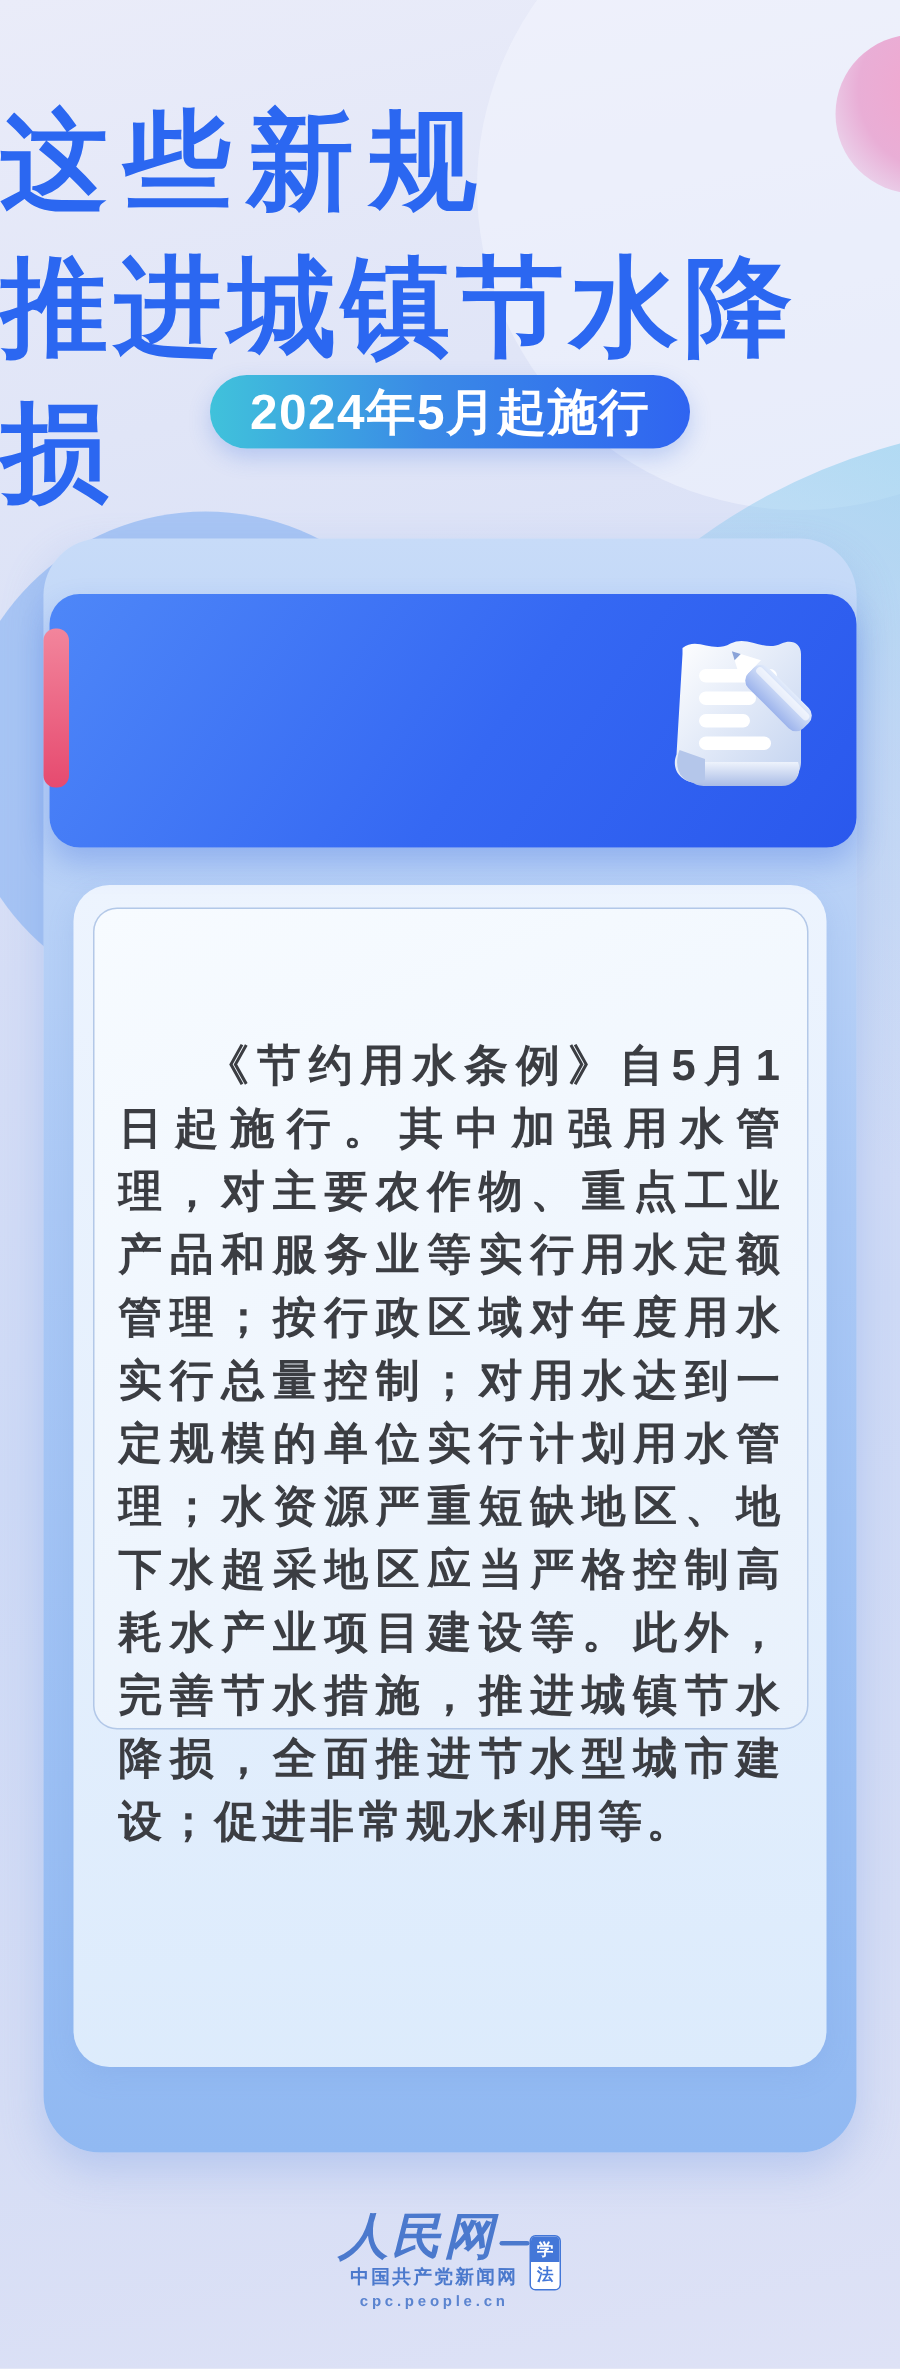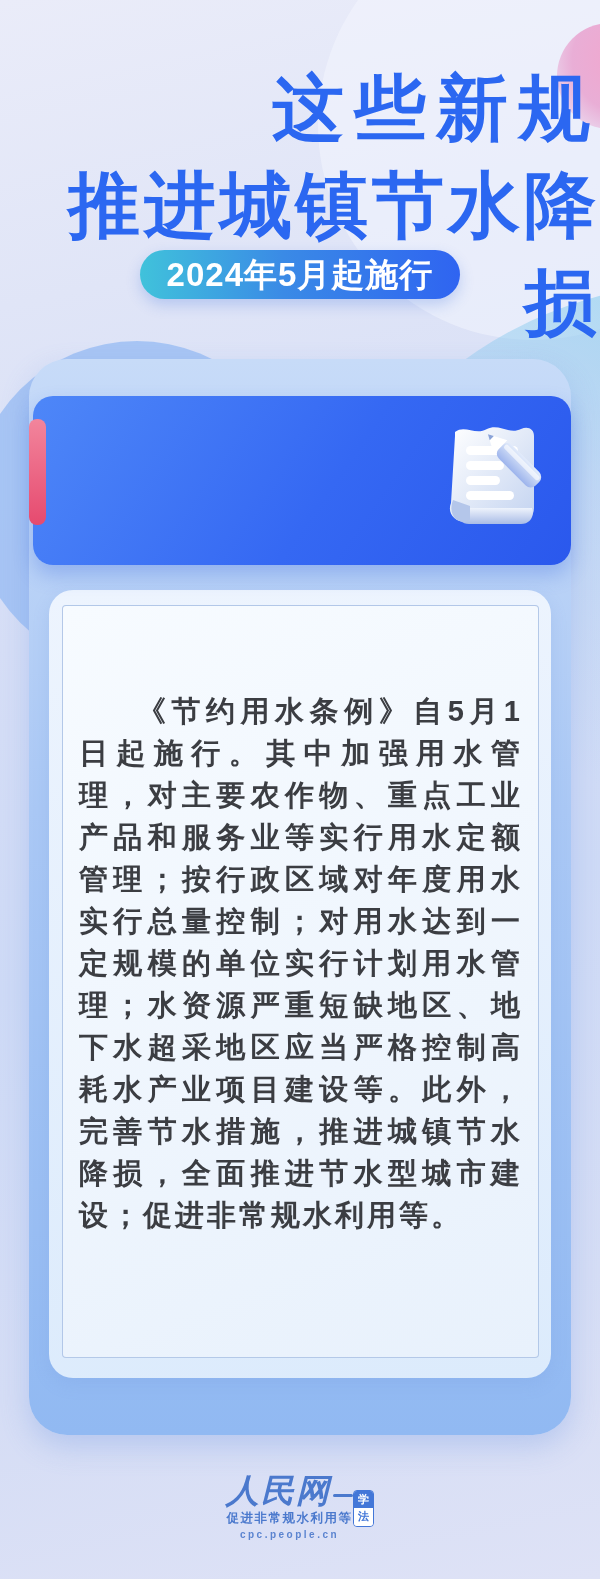--- a/index.html
+++ b/index.html
@@ -11,21 +11,21 @@
   }
   
   .decor{position:absolute;border-radius:50%;z-index:0;}
   .circle-top-white{left:318px;top:-90px;width:430px;height:430px;background:rgba(247,249,255,.45);}
   .circle-pink{left:557px;top:23px;width:106px;height:106px;
     background:radial-gradient(circle at 65% 35%,#f2a6cd 0%,#e9aed6 55%,rgba(228,196,230,.0) 100%);}
   .circle-right-cyan{left:295px;top:282px;width:820px;height:820px;
     background:linear-gradient(205deg,rgba(130,207,235,.85) 0%,rgba(150,200,242,.35) 38%,rgba(160,200,246,0) 62%);}
   .circle-left-blue{left:-28px;top:341px;width:330px;height:330px;background:rgba(152,188,243,.78);}
   
-  .title{position:absolute;left:0;top:60px;width:600px;text-align:right;z-index:2;
+  .title{position:absolute;left:0;top:60px;width:600px;text-align:left;z-index:2;
     color:#2b67f1;font-weight:900;font-size:72px;line-height:97px;letter-spacing:4px;}
   .title .t1{letter-spacing:10px;}
   
   .date-badge{position:absolute;left:140px;top:250px;width:320px;height:49px;border-radius:25px;z-index:2;
     background:linear-gradient(90deg,#40c2db 0%,#3a8ae6 45%,#2f64f1 100%);
     color:#ffffff;font-size:33px;font-weight:bold;line-height:49px;text-align:center;letter-spacing:1px;
     box-shadow:0 6px 14px rgba(60,110,225,.25);}
   
   .outer-card{position:absolute;left:29px;top:359px;width:542px;height:1076px;border-radius:38px;z-index:1;
     background:linear-gradient(180deg,#c7dbf8 0%,#aac8f5 42%,#91b9f2 100%);
@@ -36,21 +36,21 @@
     box-shadow:0 10px 20px rgba(40,88,220,.28);}
   .pink-bar{position:absolute;left:-4px;top:23px;width:17px;height:106px;border-radius:8px;
     background:linear-gradient(180deg,#f2859c 0%,#e64a6f 100%);}
   .header-title{position:absolute;left:29px;top:46px;color:#ffffff;font-size:31px;font-weight:bold;
     line-height:45px;letter-spacing:3px;}
   .header-icon{position:absolute;right:16px;top:24px;width:122px;height:118px;}
   
   .middle-card{position:absolute;left:49px;top:590px;width:502px;height:788px;border-radius:24px;z-index:2;
     background:linear-gradient(176deg,#edf4fe 0%,#dcebfc 100%);
     box-shadow:0 6px 16px rgba(120,155,225,.22);}
-  .inner-card{position:absolute;left:13px;top:15px;width:477px;height:753px;border-radius:4px;
+  .inner-card{position:absolute;left:13px;top:15px;width:477px;height:548px;border-radius:16px;
     background:linear-gradient(158deg,#f7fbff 0%,#e8f1fc 100%);
     border:1px solid rgba(168,192,228,.85);}
   .body-text{position:absolute;left:16px;right:15px;top:84px;
     color:#3b3d42;font-size:29px;line-height:42px;font-weight:600;letter-spacing:3px;
     text-align:justify;text-indent:2em;}
   
   .footer{position:absolute;left:0;top:1476px;width:600px;display:flex;justify-content:center;
     align-items:center;z-index:2;}
   .pd-block{text-align:center;color:#4b79cd;}
   .pd-logo{font-size:33px;font-weight:bold;font-style:italic;line-height:30px;letter-spacing:2px;position:relative;}
@@ -125,21 +125,21 @@
 
   <div class="middle-card">
     <div class="inner-card">
       <div class="body-text">《节约用水条例》自5月1日起施行。其中加强用水管理，对主要农作物、重点工业产品和服务业等实行用水定额管理；按行政区域对年度用水实行总量控制；对用水达到一定规模的单位实行计划用水管理；水资源严重短缺地区、地下水超采地区应当严格控制高耗水产业项目建设等。此外，完善节水措施，推进城镇节水降损，全面推进节水型城市建设；促进非常规水利用等。</div>
     </div>
   </div>
 
   <div class="footer">
     <div class="pd-block">
       <div class="pd-logo"><span>人民网</span><span class="pm-flourish"></span></div>
-      <div class="pd-sub1">促进非常规水利用等</div>
+      <div class="pd-sub1">中国共产党新闻网</div>
       <div class="pd-sub2">cpc.people.cn</div>
     </div>
     <div class="xuefa">
       <div class="top">学</div>
       <div class="bot">法</div>
     </div>
   </div>
 
 </div>
 

